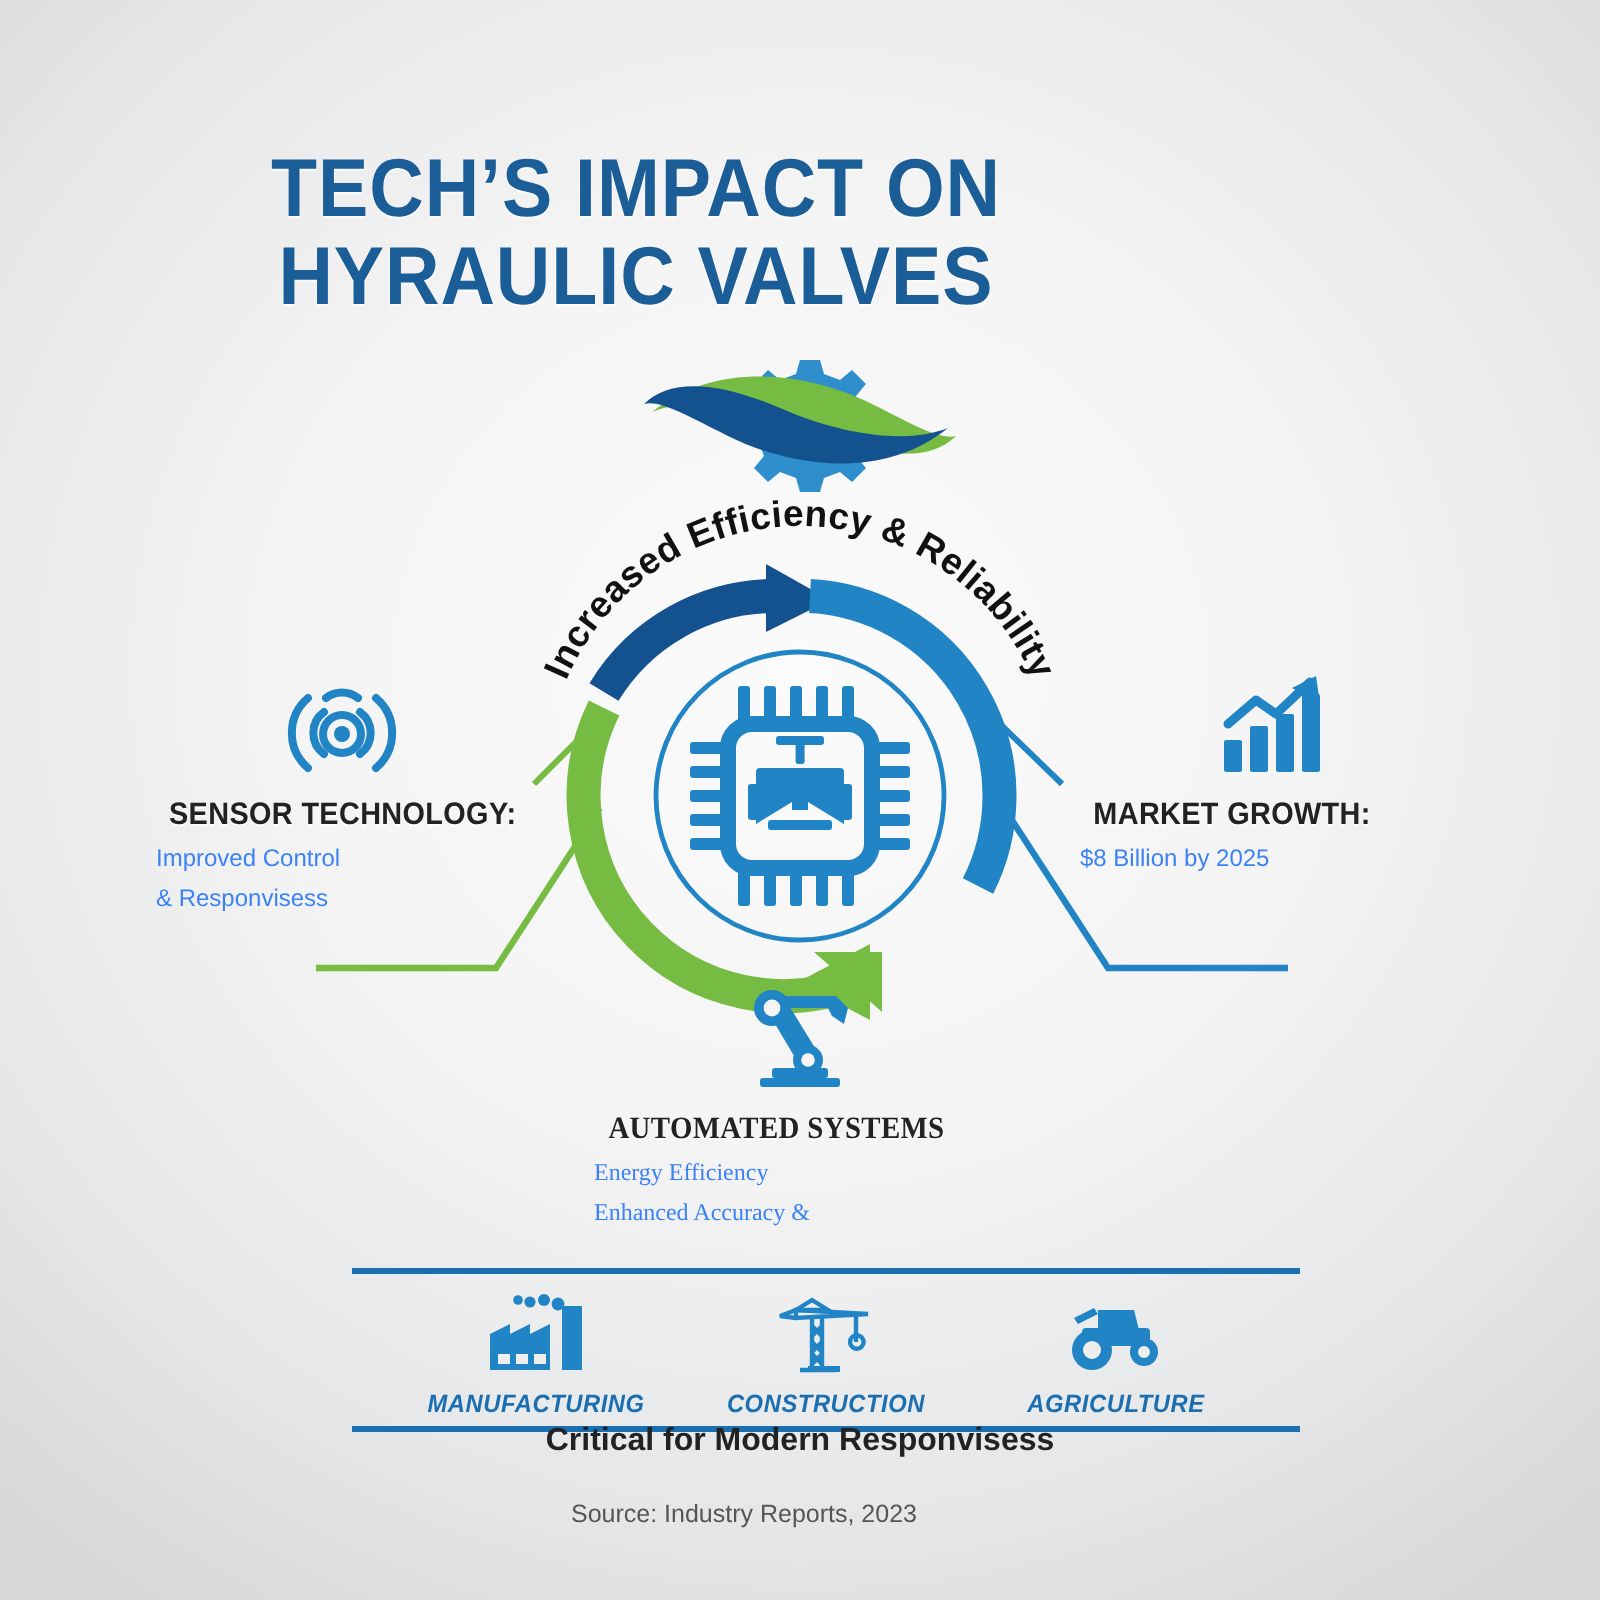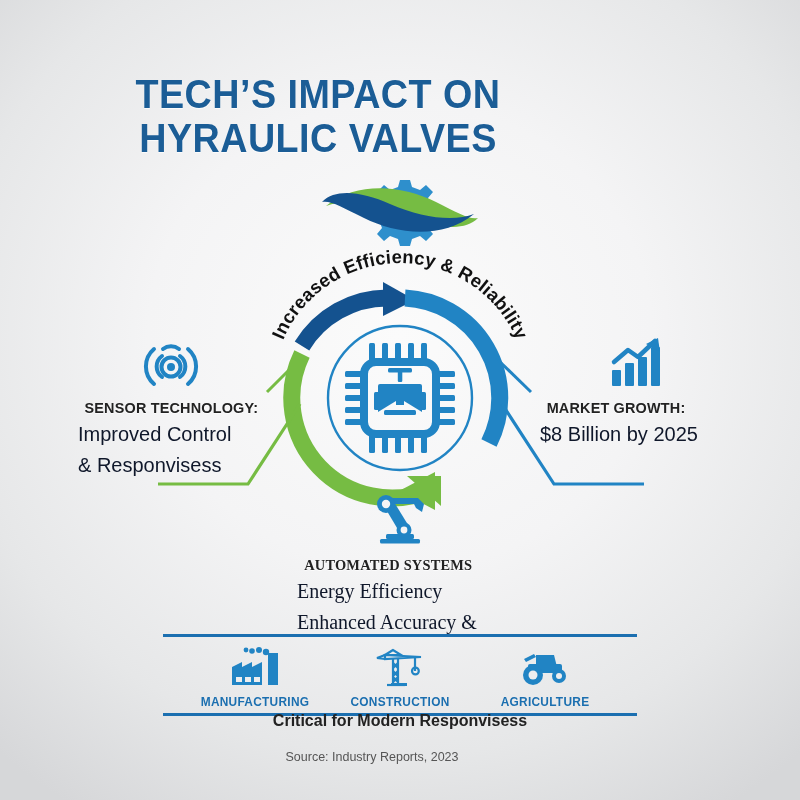--- a/index.html
+++ b/index.html
@@ -33,28 +33,28 @@
   .center-wrap { position:absolute; left:255px; top:250px; width:290px; height:270px; }
 
   
   .node { position:absolute; text-align:left; }
   .node .node-icon { height:52px; display:flex; align-items:flex-end; justify-content:center; margin-bottom:12px; }
   .node-title {
     font-weight:bold; font-size:15.5px; color:#222; letter-spacing:0.2px;
     transform:scaleX(0.93); white-space:nowrap;
     text-shadow:0 1px 0 rgba(255,255,255,0.75);
   }
-  .node-sub { font-size:20px; color:#0f172a; line-height:1.35; margin-top:4px; }
+  .node-sub { font-size:12px; color:#3b82f6; line-height:1.35; margin-top:4px; }
 
   #node-sensor  { left:78px;  top:335px; width:186px; }
   #node-market  { left:540px; top:335px; width:190px; }
   #node-auto    { left:297px; top:492px; width:206px;font-family:Liberation Serif, serif; }
 
   
-  .strip { position:absolute; left:163px; top:634px; width:474px; }
+  .strip { position:absolute; left:176px; top:634px; width:474px;font-style:italic; }
   .strip-rule { height:3px; background:#1b6fb0; width:100%; }
   .strip-rule.bottom { margin-top:0; }
   .industries { display:flex; justify-content:space-between; padding:10px 22px 4px 22px; }
   .ind { width:140px; text-align:center; }
   .ind-icon { height:40px; display:flex; align-items:flex-end; justify-content:center; }
   .ind-label {
     margin-top:8px; font-weight:bold; font-size:12.5px; color:#1b6fb0;
     letter-spacing:0.3px; transform:scaleX(0.95);
   }
   .footer-note {

